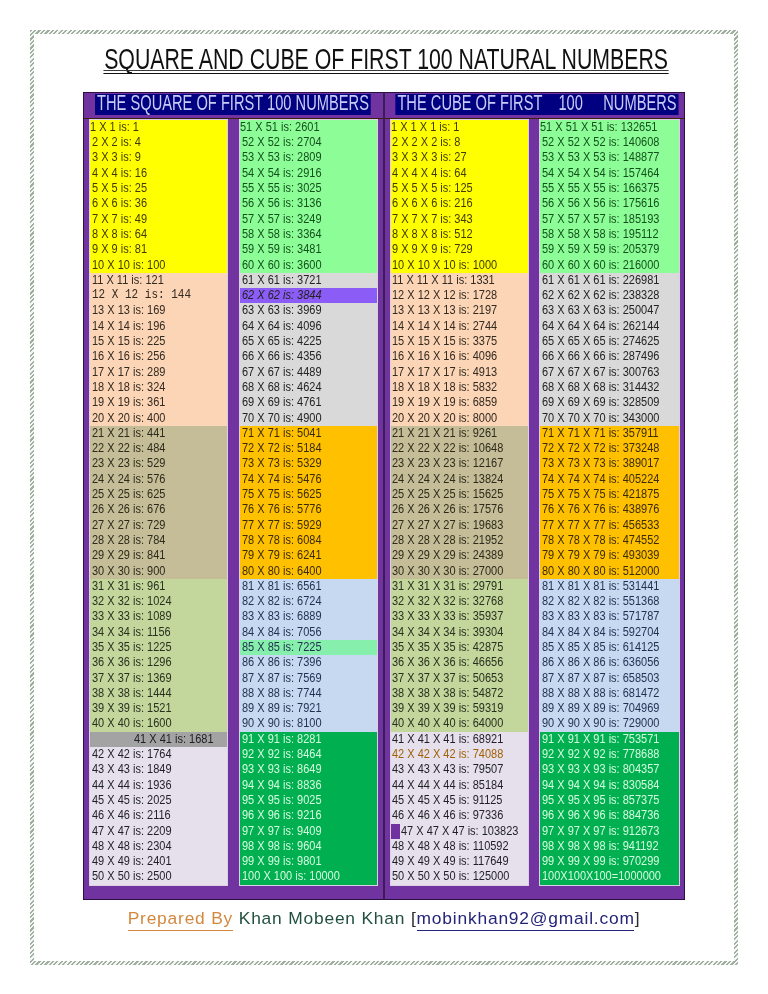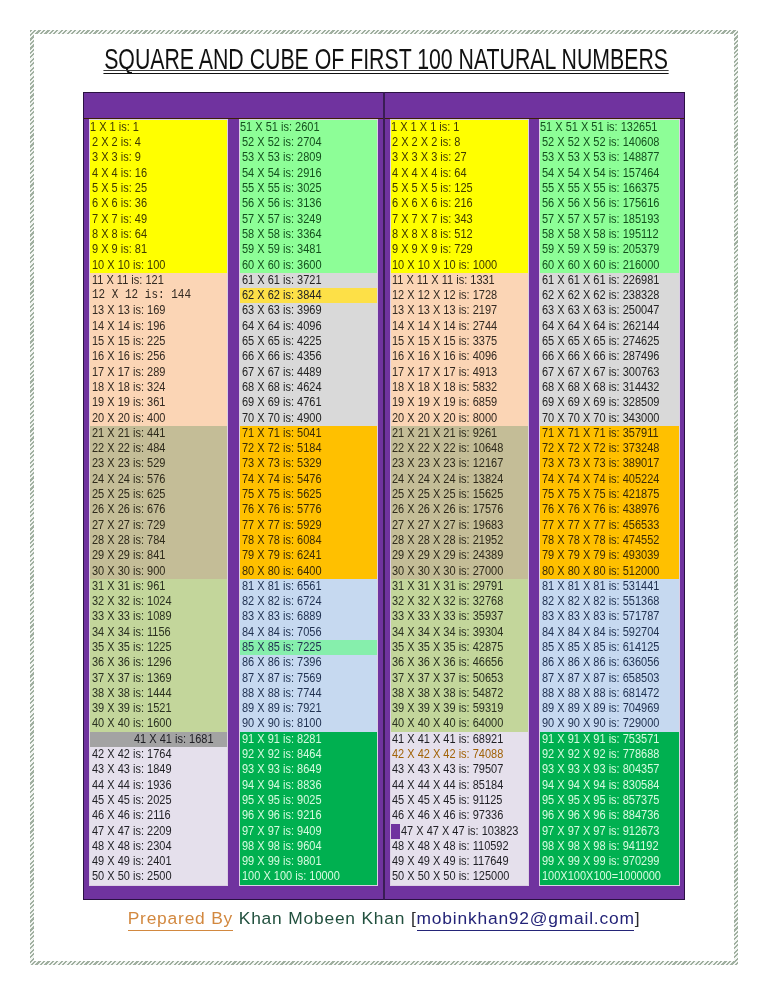--- a/index.html
+++ b/index.html
@@ -106,20 +106,23 @@
 
 <div id="root">
   <div class="page-frame">
     <div class="pf-edge hatch" style="left:-4px;top:-4px;width:708px;height:4px;"></div>
     <div class="pf-edge hatch" style="left:-4px;bottom:-4px;width:708px;height:4px;"></div>
     <div class="pf-edge hatch" style="left:-4px;top:-4px;width:4px;height:935px;"></div>
     <div class="pf-edge hatch" style="right:-4px;top:-4px;width:4px;height:935px;"></div>
   </div>
   <div class="doc-title"><span class="t">SQUARE AND CUBE OF FIRST 100 NATURAL NUMBERS</span></div>
   <div class="tbl" id="square-table">
+    <div class="hdr">
+        <span>THE SQUARE OF FIRST 100 NUMBERS</span>
+      </div>
     <div class="hdr-rule"></div>
     <div class="col colA">
       <div class="cell" style="background: rgb(255, 255, 0); color: rgb(64, 58, 0);"><span>1 X 1 is: 1</span></div>
       <div class="cell" style="background: rgb(255, 255, 0); color: rgb(64, 58, 0);"><span>2 X 2 is: 4</span></div>
       <div class="cell" style="background: rgb(255, 255, 0); color: rgb(64, 58, 0);"><span>3 X 3 is: 9</span></div>
       <div class="cell" style="background: rgb(255, 255, 0); color: rgb(64, 58, 0);"><span>4 X 4 is: 16</span></div>
       <div class="cell" style="background: rgb(255, 255, 0); color: rgb(64, 58, 0);"><span>5 X 5 is: 25</span></div>
       <div class="cell" style="background: rgb(255, 255, 0); color: rgb(64, 58, 0);"><span>6 X 6 is: 36</span></div>
       <div class="cell" style="background: rgb(255, 255, 0); color: rgb(64, 58, 0);"><span>7 X 7 is: 49</span></div>
       <div class="cell" style="background: rgb(255, 255, 0); color: rgb(64, 58, 0);"><span>8 X 8 is: 64</span></div>
@@ -171,21 +174,21 @@
       <div class="cell" style="background: rgb(141, 254, 151); color: rgb(19, 80, 29);"><span>52 X 52 is: 2704</span></div>
       <div class="cell" style="background: rgb(141, 254, 151); color: rgb(19, 80, 29);"><span>53 X 53 is: 2809</span></div>
       <div class="cell" style="background: rgb(141, 254, 151); color: rgb(19, 80, 29);"><span>54 X 54 is: 2916</span></div>
       <div class="cell" style="background: rgb(141, 254, 151); color: rgb(19, 80, 29);"><span>55 X 55 is: 3025</span></div>
       <div class="cell" style="background: rgb(141, 254, 151); color: rgb(19, 80, 29);"><span>56 X 56 is: 3136</span></div>
       <div class="cell" style="background: rgb(141, 254, 151); color: rgb(19, 80, 29);"><span>57 X 57 is: 3249</span></div>
       <div class="cell" style="background: rgb(141, 254, 151); color: rgb(19, 80, 29);"><span>58 X 58 is: 3364</span></div>
       <div class="cell" style="background: rgb(141, 254, 151); color: rgb(19, 80, 29);"><span>59 X 59 is: 3481</span></div>
       <div class="cell" style="background: rgb(141, 254, 151); color: rgb(19, 80, 29);"><span>60 X 60 is: 3600</span></div>
       <div class="cell" style="background: rgb(217, 217, 217); color: rgb(35, 35, 35);"><span>61 X 61 is: 3721</span></div>
-      <div class="cell" style="background: #fde047; color: rgb(35, 35, 35);"><span>62 X 62 is: 3844</span></div>
+      <div class="cell" style="background: #8b5cf6; color: rgb(35, 35, 35); font-style: italic;"><span>62 X 62 is: 3844</span></div>
       <div class="cell" style="background: rgb(217, 217, 217); color: rgb(35, 35, 35);"><span>63 X 63 is: 3969</span></div>
       <div class="cell" style="background: rgb(217, 217, 217); color: rgb(35, 35, 35);"><span>64 X 64 is: 4096</span></div>
       <div class="cell" style="background: rgb(217, 217, 217); color: rgb(35, 35, 35);"><span>65 X 65 is: 4225</span></div>
       <div class="cell" style="background: rgb(217, 217, 217); color: rgb(35, 35, 35);"><span>66 X 66 is: 4356</span></div>
       <div class="cell" style="background: rgb(217, 217, 217); color: rgb(35, 35, 35);"><span>67 X 67 is: 4489</span></div>
       <div class="cell" style="background: rgb(217, 217, 217); color: rgb(35, 35, 35);"><span>68 X 68 is: 4624</span></div>
       <div class="cell" style="background: rgb(217, 217, 217); color: rgb(35, 35, 35);"><span>69 X 69 is: 4761</span></div>
       <div class="cell" style="background: rgb(217, 217, 217); color: rgb(35, 35, 35);"><span>70 X 70 is: 4900</span></div>
       <div class="cell" style="background: rgb(255, 192, 0); color: rgb(58, 43, 6);"><span>71 X 71 is: 5041</span></div>
       <div class="cell" style="background: rgb(255, 192, 0); color: rgb(58, 43, 6);"><span>72 X 72 is: 5184</span></div>
@@ -213,20 +216,23 @@
       <div class="cell" style="background: rgb(0, 176, 80); color: rgb(213, 251, 223);"><span>94 X 94 is: 8836</span></div>
       <div class="cell" style="background: rgb(0, 176, 80); color: rgb(213, 251, 223);"><span>95 X 95 is: 9025</span></div>
       <div class="cell" style="background: rgb(0, 176, 80); color: rgb(213, 251, 223);"><span>96 X 96 is: 9216</span></div>
       <div class="cell" style="background: rgb(0, 176, 80); color: rgb(213, 251, 223);"><span>97 X 97 is: 9409</span></div>
       <div class="cell" style="background: rgb(0, 176, 80); color: rgb(213, 251, 223);"><span>98 X 98 is: 9604</span></div>
       <div class="cell" style="background: rgb(0, 176, 80); color: rgb(213, 251, 223);"><span>99 X 99 is: 9801</span></div>
       <div class="cell" style="background: rgb(0, 176, 80); color: rgb(213, 251, 223);"><span>100 X 100 is: 10000</span></div>
     </div>
   </div>
   <div class="tbl" id="cube-table">
+    <div class="hdr">
+        <span>THE CUBE OF FIRST    100     NUMBERS</span>
+      </div>
     <div class="hdr-rule"></div>
     <div class="col colA">
       <div class="cell" style="background: rgb(255, 255, 0); color: rgb(64, 58, 0);"><span>1 X 1 X 1 is: 1</span></div>
       <div class="cell" style="background: rgb(255, 255, 0); color: rgb(64, 58, 0);"><span>2 X 2 X 2 is: 8</span></div>
       <div class="cell" style="background: rgb(255, 255, 0); color: rgb(64, 58, 0);"><span>3 X 3 X 3 is: 27</span></div>
       <div class="cell" style="background: rgb(255, 255, 0); color: rgb(64, 58, 0);"><span>4 X 4 X 4 is: 64</span></div>
       <div class="cell" style="background: rgb(255, 255, 0); color: rgb(64, 58, 0);"><span>5 X 5 X 5 is: 125</span></div>
       <div class="cell" style="background: rgb(255, 255, 0); color: rgb(64, 58, 0);"><span>6 X 6 X 6 is: 216</span></div>
       <div class="cell" style="background: rgb(255, 255, 0); color: rgb(64, 58, 0);"><span>7 X 7 X 7 is: 343</span></div>
       <div class="cell" style="background: rgb(255, 255, 0); color: rgb(64, 58, 0);"><span>8 X 8 X 8 is: 512</span></div>

